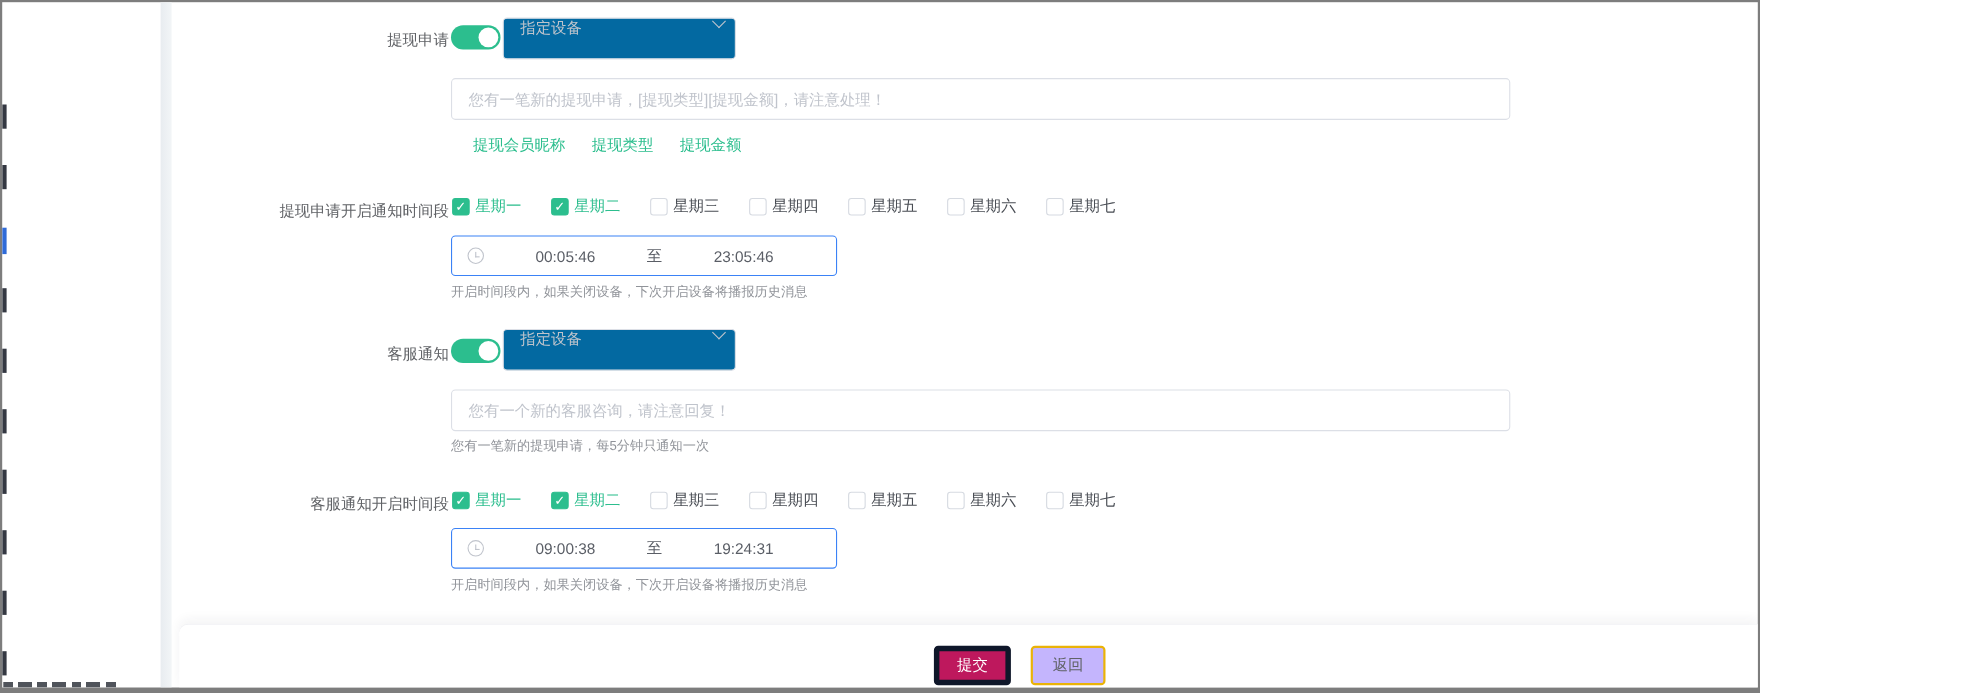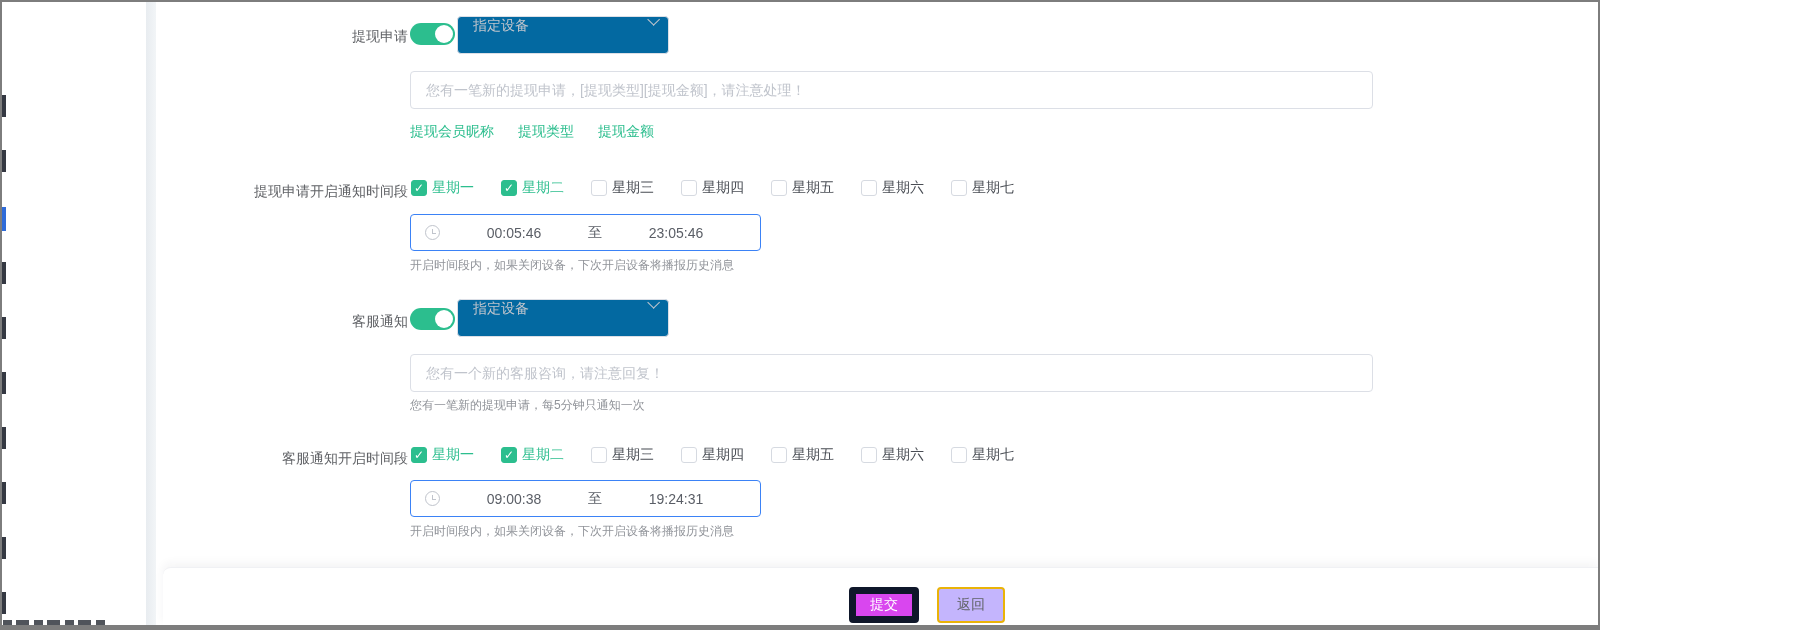--- a/index.html
+++ b/index.html
@@ -66,21 +66,21 @@
 
   .hint { position:absolute; color:#909399; font-size:12px; }
 
   
   .footer { position:absolute; left:161px; right:0; top:565px; bottom:0; background:#fff;
             border-top:1px solid #f0f1f4; border-top-left-radius:8px;
             box-shadow:0 -4px 10px rgba(31,45,61,.05); }
   .btn { position:absolute; top:19px; height:36px; border-radius:4px; font-size:14px;
          display:flex; align-items:center; justify-content:center; cursor:pointer;
          font-family:"Liberation Sans","DejaVu Sans",sans-serif; }
-  .btn-submit { left:686px; width:70px; background:#d946ef; color:#fff; border:7px solid #0f172a; }
+  .btn-submit { left:686px; width:70px; background:#be185d; color:#fff; border:5px solid #0f172a; }
   .btn-back   { left:774px; width:68px; background:#c4b5fd; color:#606266; border:2px solid #eab308; }
 </style>
 </head>
 <body>
 
 <div class="frame">
   <div class="page">
 
     <div>
       <div class="edge-item" style="top:93px"></div>
@@ -102,21 +102,21 @@
     <div class="switch" style="left:408px; top:21px">
       <div class="knob"></div>
     </div>
     <div class="select" style="left:455px; top:14px">
       <span class="ph">指定设备</span>
       <span class="chevron"></span>
     </div>
 
     <input class="text-input" style="left: 408px; top: 69px;" type="text" placeholder="您有一笔新的提现申请，[提现类型][提现金额]，请注意处理！">
 
-    <div class="links" style="left:408px; top:121px">
+    <div class="links" style="left:428px; top:121px">
       <span>提现会员昵称</span>
       <span>提现类型</span>
       <span>提现金额</span>
     </div>
 
     <div class="form-label" style="top:179px">提现申请开启通知时间段</div>
     <div class="day-row" style="left:409px; top:177px">
         <label class="day-item checked">
           <span class="day-box">✓</span>
           <span class="day-label">星期一</span>

